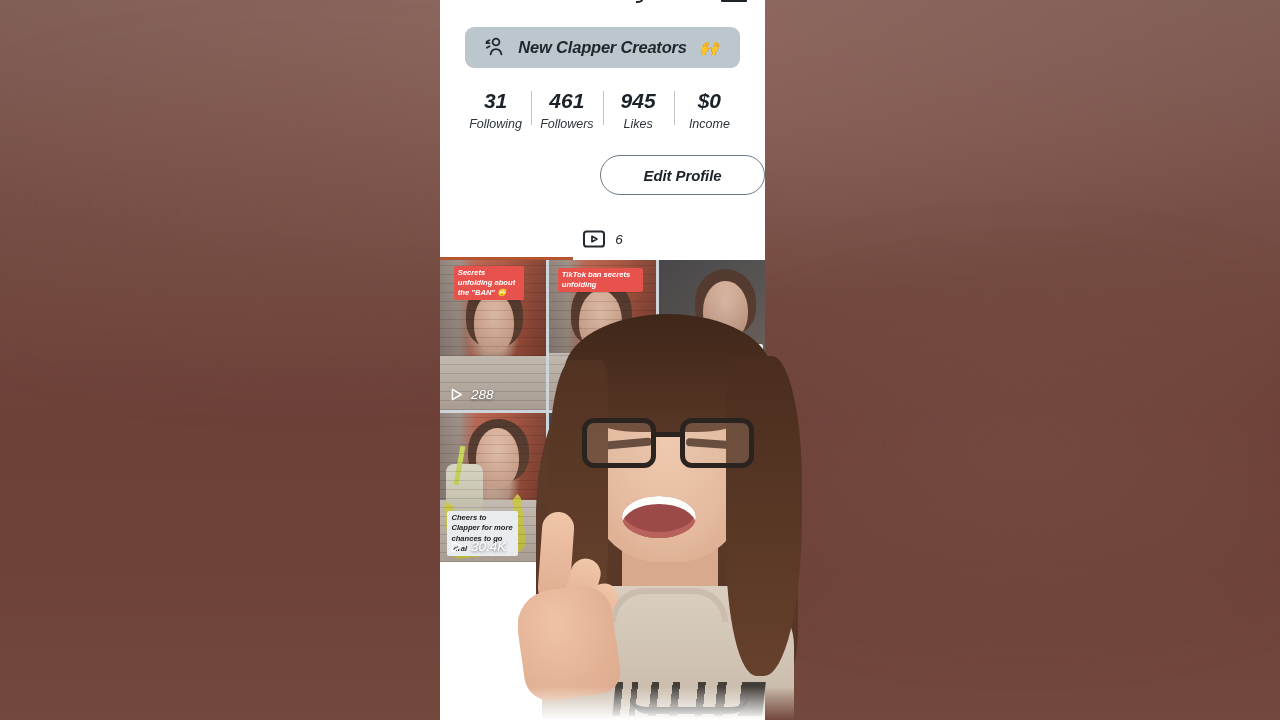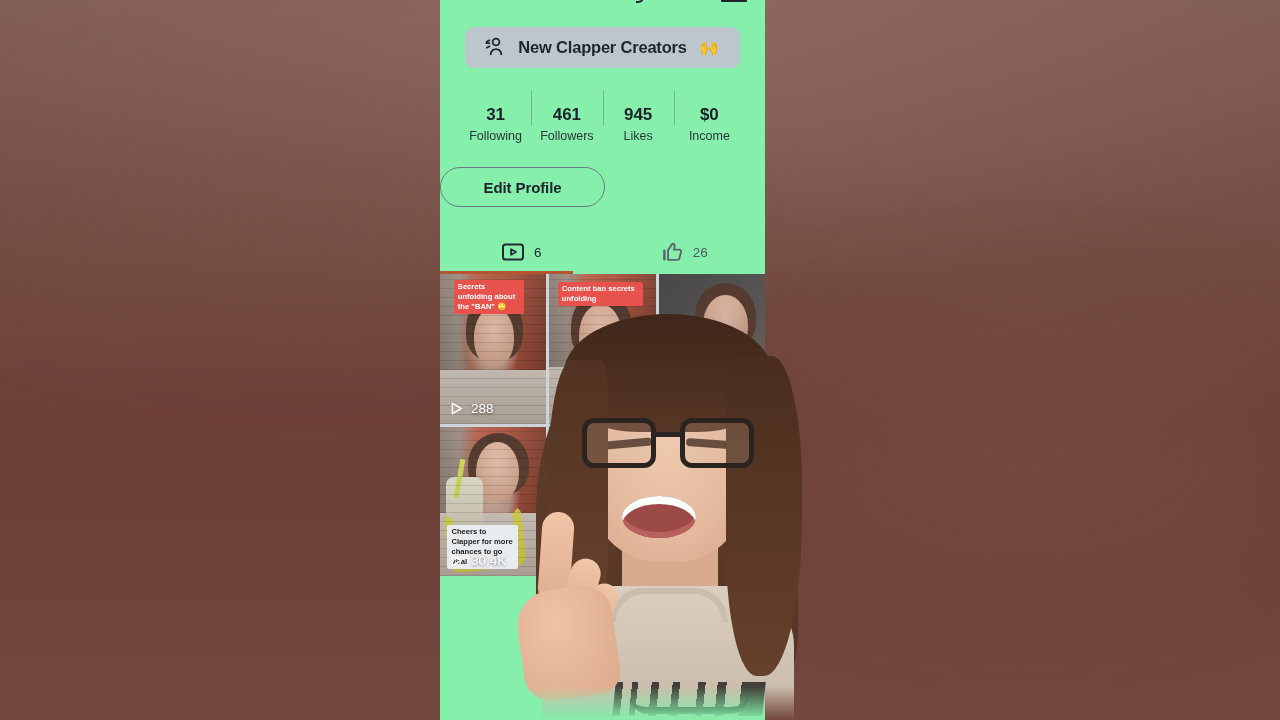--- a/index.html
+++ b/index.html
@@ -21,21 +21,21 @@
     content:""; position:absolute; inset:0;
     background:
       radial-gradient(ellipse 50% 35% at 24% 30%, rgba(120,80,70,.45), rgba(0,0,0,0) 70%),
       radial-gradient(ellipse 45% 40% at 80% 62%, rgba(128,88,76,.4), rgba(0,0,0,0) 72%);
     filter:blur(30px);
   }
 
   
   #phone {
     position:absolute; left:440px; top:0; width:325px; height:720px;
-    background:#86efac; overflow:hidden;
+    background:#ffffff; overflow:hidden;font-style:italic;
   }
 
   
   .topstrip { position:relative; height:18px; }
   .topstrip .descender{
     position:absolute; left:196px; top:-9px; width:8px; height:12px;
     border-right:2.5px solid #1d2329; border-bottom:2.5px solid #1d2329;
     border-bottom-right-radius:6px;
   }
   .topstrip .menu{
@@ -54,25 +54,25 @@
   .pill .txt { font-size:16.5px; font-weight:700; color:#1f262c; letter-spacing:-.2px; white-space:nowrap; }
   .pill .emoji { font-size:16px; margin-left:2px; }
 
   
   .stats { display:flex; align-items:flex-start; margin:19px 20px 0 20px; }
   .stat { flex:1; text-align:center; position:relative; }
   .stat + .stat::before{
     content:""; position:absolute; left:0; top:4px; width:1px; height:34px;
     background:rgba(60,72,82,.32);
   }
-  .stat .num { font-size:17px; font-weight:700; color:#1b222a; line-height:1.3;margin-top:17px; }
+  .stat .num { font-size:21px; font-weight:700; color:#1b222a; line-height:1.3; }
   .stat .lbl { font-size:12.5px; color:#2b343d; margin-top:3px; }
 
   
-  .actions { display:flex; justify-content:space-between; gap:22px; margin-top:24px; }
+  .actions { display:flex; justify-content:flex-end; gap:22px; margin-top:24px; }
   .btn {
     width:165px; height:40px; border-radius:21px;
     display:flex; align-items:center; justify-content:center;
     font-size:15px; font-weight:700; letter-spacing:-.1px;
     background:transparent; cursor:pointer;
   }
   .btn.edit { border:1.4px solid #6d7a85; color:#1b222a; }
   .btn.creator { border:1.6px solid #b4542e; color:#bf5b32; }
 
   
@@ -302,27 +302,20 @@
   </div>
 
   <div class="tabs">
     <div class="tab active">
       <svg width="24" height="20" viewBox="0 0 24 20">
         <rect x="2" y="2.5" width="20" height="15" rx="2.6" fill="none" stroke="#222a31" stroke-width="2"></rect>
         <path d="M10 7.2 15 10l-5 2.8z" fill="none" stroke="#222a31" stroke-width="1.7" stroke-linejoin="round"></path>
       </svg>
       <span class="cnt">6</span>
     </div>
-    <div class="tab">
-      <svg width="24" height="22" viewBox="0 0 24 22">
-        <path d="M8 9.2 12.4 2.6c1.6 0 2.4 1.2 2.2 2.6l-.6 3.4h5.1c1.3 0 2.2 1.1 1.9 2.3l-1.6 6.4c-.2 1-1.1 1.6-2.1 1.6H8z" fill="none" stroke="#5a666f" stroke-width="1.9" stroke-linejoin="round"></path>
-        <path d="M4.4 9.6v8.6" stroke="#5a666f" stroke-width="2.4" stroke-linecap="round"></path>
-      </svg>
-      <span class="cnt">26</span>
-    </div>
     <div class="tab-underline"></div>
   </div>
 
   <div class="grid">
 
     <div class="cell">
       <div class="photo brickroom">
         <div class="hair" style="left:24%;top:14%;width:54%;height:44%;"></div>
         <div class="face" style="left:32%;top:22%;width:38%;height:40%;"></div>
         <div class="sweater" style="height:36%;"></div>
@@ -335,21 +328,21 @@
         <span>288</span>
       </div>
     </div>
 
     <div class="cell">
       <div class="photo brickroom">
         <div class="hair" style="left:20%;top:12%;width:58%;height:46%;"></div>
         <div class="face" style="left:28%;top:20%;width:40%;height:42%;"></div>
         <div class="sweater" style="height:38%;"></div>
       </div>
-      <div class="cap red" style="left:8%;top:5%;width:80%;">Content ban secrets unfolding</div>
+      <div class="cap red" style="left:8%;top:5%;width:80%;">TikTok ban secrets unfolding</div>
       <div class="views">
         <svg width="15" height="15" viewBox="0 0 15 15">
           <path d="M3.4 2.4 12.2 7.5 3.4 12.6z" fill="none" stroke="#fff" stroke-width="1.5" stroke-linejoin="round"></path>
         </svg>
         <span>864</span>
       </div>
     </div>
 
     <div class="cell">
       <div class="photo darkroom">

